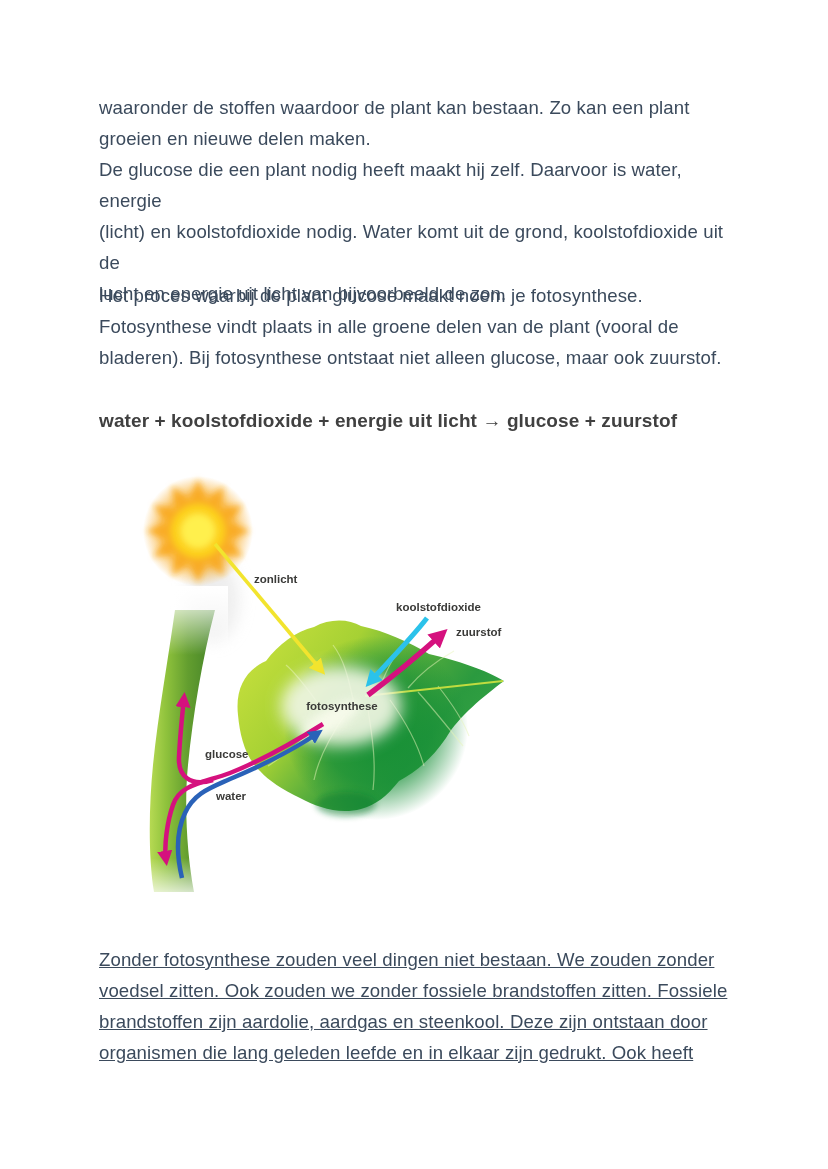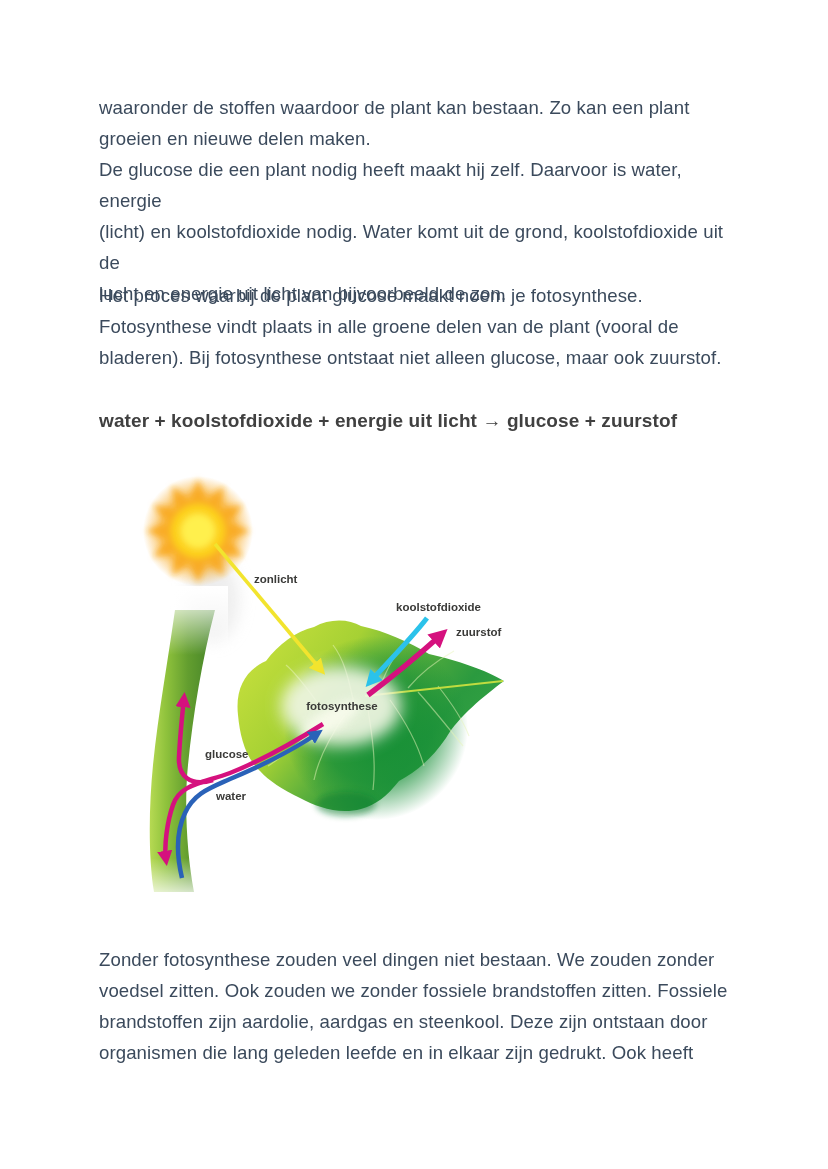--- a/index.html
+++ b/index.html
@@ -8,21 +8,21 @@
     font-family:"Liberation Sans", sans-serif;
   }
   .page { position:absolute; top:0; left:0; width:828px; height:1169px; background:#fff; }
   .para {
     position:absolute; left:99px; width:648px;
     font-size:18.6px; line-height:31px; color:#3b4a5c; letter-spacing:0.1px;
   }
   .para-1 { top:92px; }
   .para-2 { top:280px; }
   .formula { top:405px; font-weight:bold; font-size:19px; color:#404040; }
-  .para-3 { top:944px; }
+  .para-3 { top:944px;text-decoration:underline; }
   figure.diagram { position:absolute; left:118px; top:460px; width:455px; height:450px; margin:0; }
   .diag-label { font-family:"Liberation Sans", sans-serif; font-size:11.5px; font-weight:600; fill:#3a3a38; }
 </style>
 </head>
 <body>
 
 <div class="page">
 
   <div class="para para-1">waaronder de stoffen waardoor de plant kan bestaan. Zo kan een plant<br>groeien en nieuwe delen maken.<br>De glucose die een plant nodig heeft maakt hij zelf. Daarvoor is water, energie<br>(licht) en koolstofdioxide nodig. Water komt uit de grond, koolstofdioxide uit de<br>lucht en energie uit licht van bijvoorbeeld de zon.</div>
 

